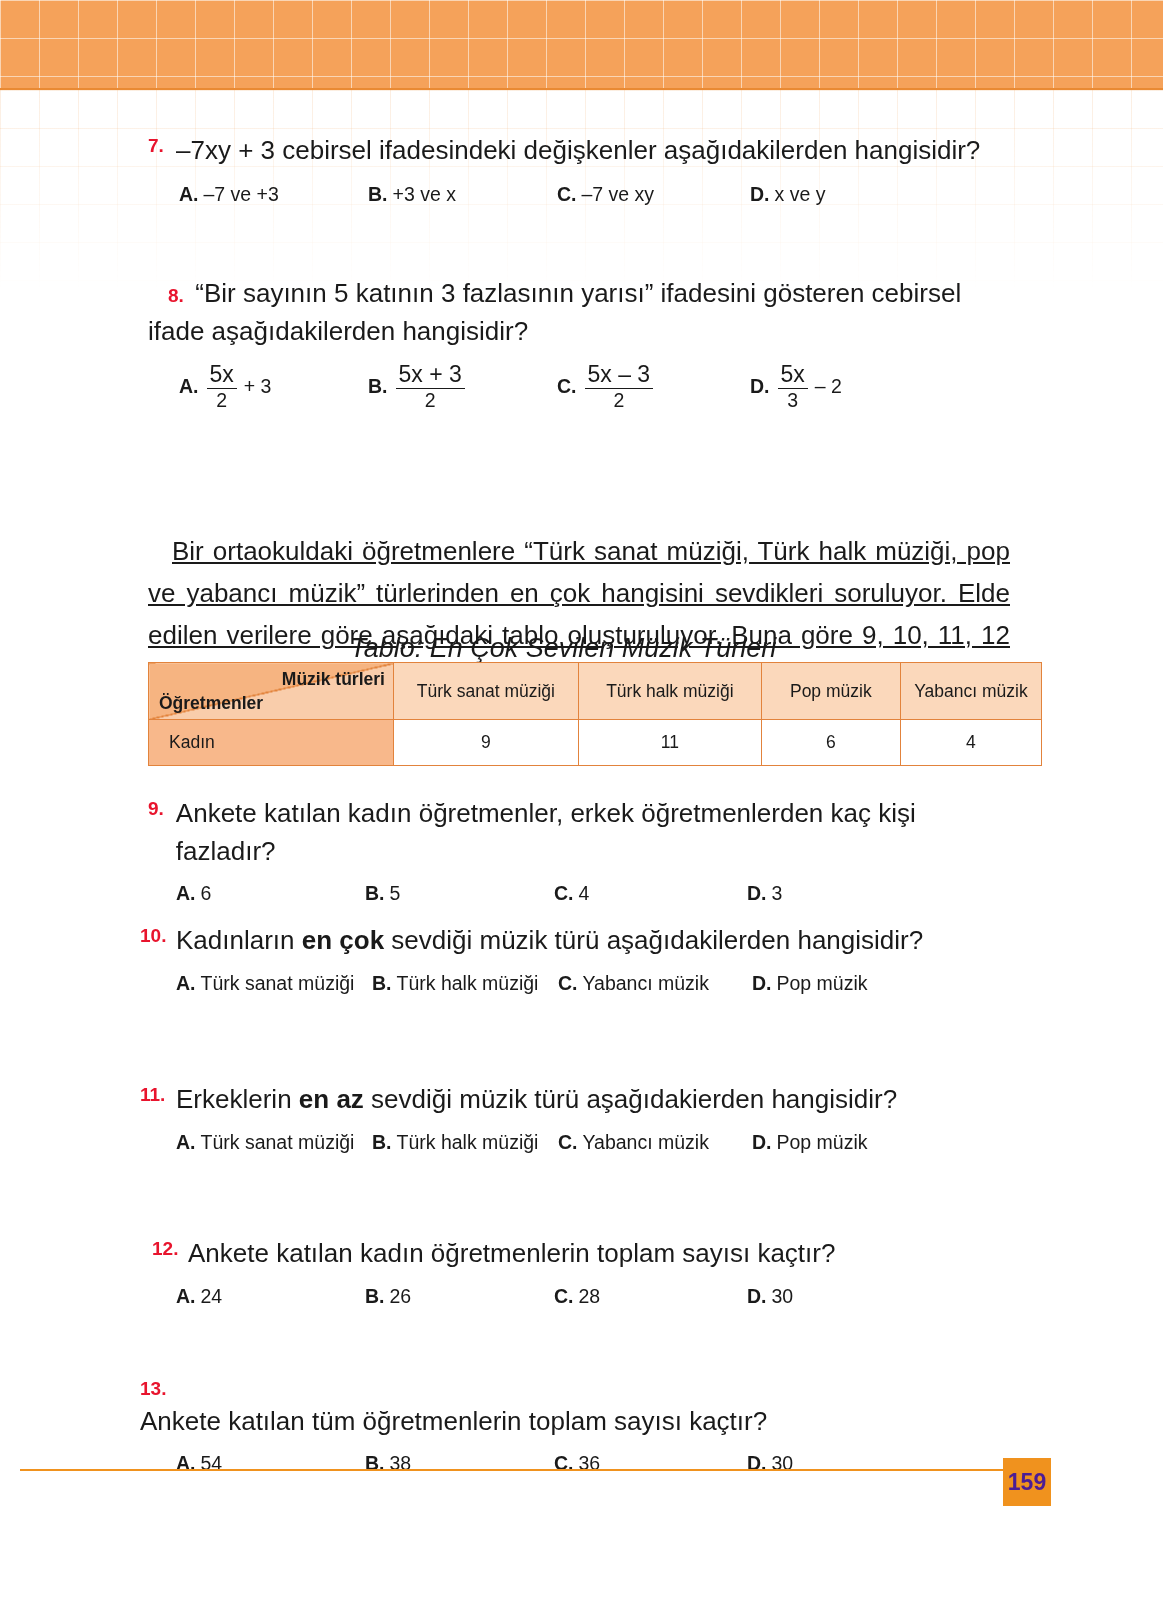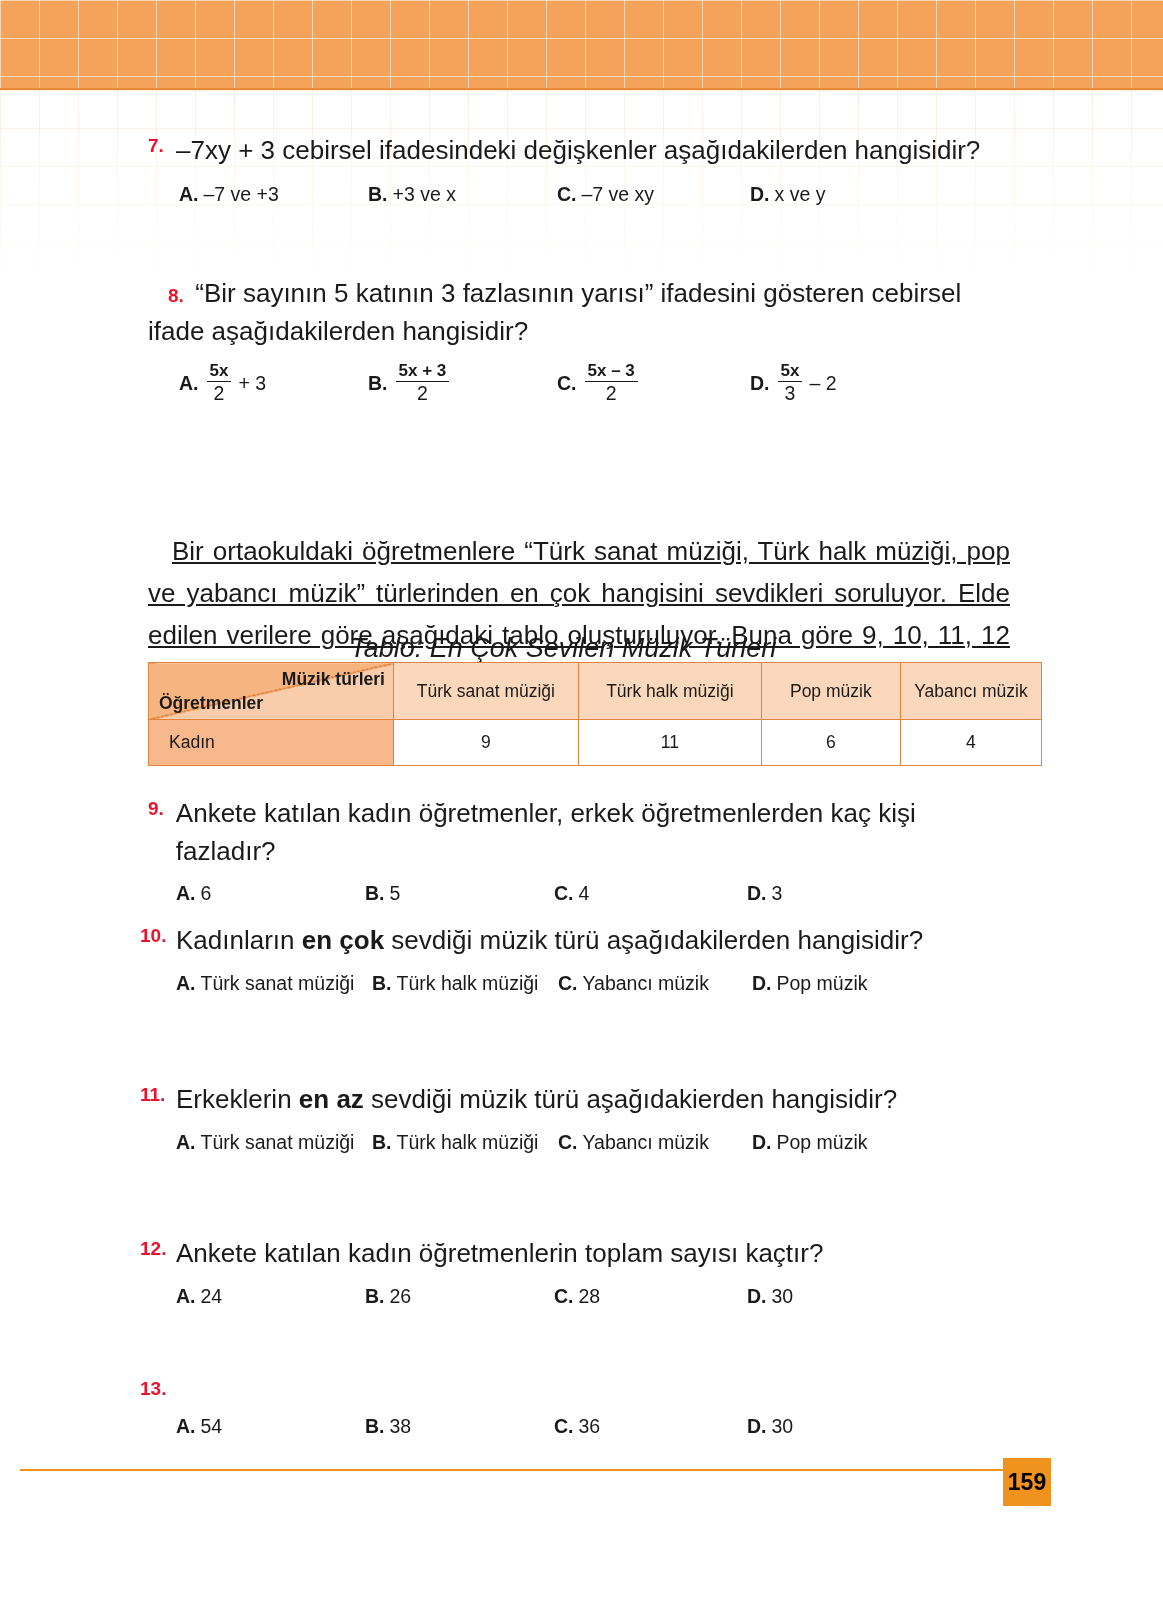--- a/index.html
+++ b/index.html
@@ -90,22 +90,21 @@
   .frac {
     display: inline-flex;
     flex-direction: column;
     align-items: center;
     vertical-align: middle;
     margin: 0 3px;
     line-height: 1.05;
   }
   .frac .num {
     padding: 0 3px 1px 3px;
-    font-size: 17px;
-    font-weight: bold;
+    font-size: 23px;
   }
   .frac .den {
     border-top: 1.6px solid #1a1a1a;
     padding: 1px 3px 0 3px;
     font-size: 19.5px;
     width: 100%;
     text-align: center;
     box-sizing: border-box;
   }
   .fracwrap {
@@ -201,21 +200,21 @@
     height: 2px;
     background: #f0921e;
   }
   .page-badge {
     position: absolute;
     left: 1003px;
     top: 1458px;
     width: 48px;
     height: 48px;
     background: #f0921e;
-    color: #000000;
+    color: #4c1d95;
     font-weight: bold;
     font-size: 23px;
     display: flex;
     align-items: center;
     justify-content: center;
   }
 </style>
 </head>
 <body>
 
@@ -398,21 +397,21 @@
         <span>Yabancı müzik</span>
       </div>
       <div class="opt">
         <span class="opt-letter">D.</span>
         <span>Pop müzik</span>
       </div>
     </div>
   </div>
 
   <div class="question" style="left:140px; top:1145px; width:880px;">
-    <div style="display:flex;">
+    <div style="display:flex;margin-left:12px;">
       <span class="qnum" style="width:36px;">12.</span>
       <span class="qtext">Ankete katılan kadın öğretmenlerin toplam sayısı kaçtır?</span>
     </div>
     <div class="options" style="margin-top:9px; padding-left:36px;">
       <div class="opt" style="width:189px;">
         <span class="opt-letter">A.</span>
         <span>24</span>
       </div>
       <div class="opt" style="width:189px;">
         <span class="opt-letter">B.</span>
@@ -425,20 +424,21 @@
       <div class="opt">
         <span class="opt-letter">D.</span>
         <span>30</span>
       </div>
     </div>
   </div>
 
   <div class="question" style="left:140px; top:1285px; width:880px;">
     <div style="display:flex;flex-direction:column;">
       <span class="qnum" style="width:36px;">13.</span>
+      <span class="qtext">Ankete katılan tüm öğretmenlerin toplam sayısı kaçtır?</span>
     </div>
     <div class="options" style="margin-top:9px; padding-left:36px;">
       <div class="opt" style="width:189px;">
         <span class="opt-letter">A.</span>
         <span>54</span>
       </div>
       <div class="opt" style="width:189px;">
         <span class="opt-letter">B.</span>
         <span>38</span>
       </div>

